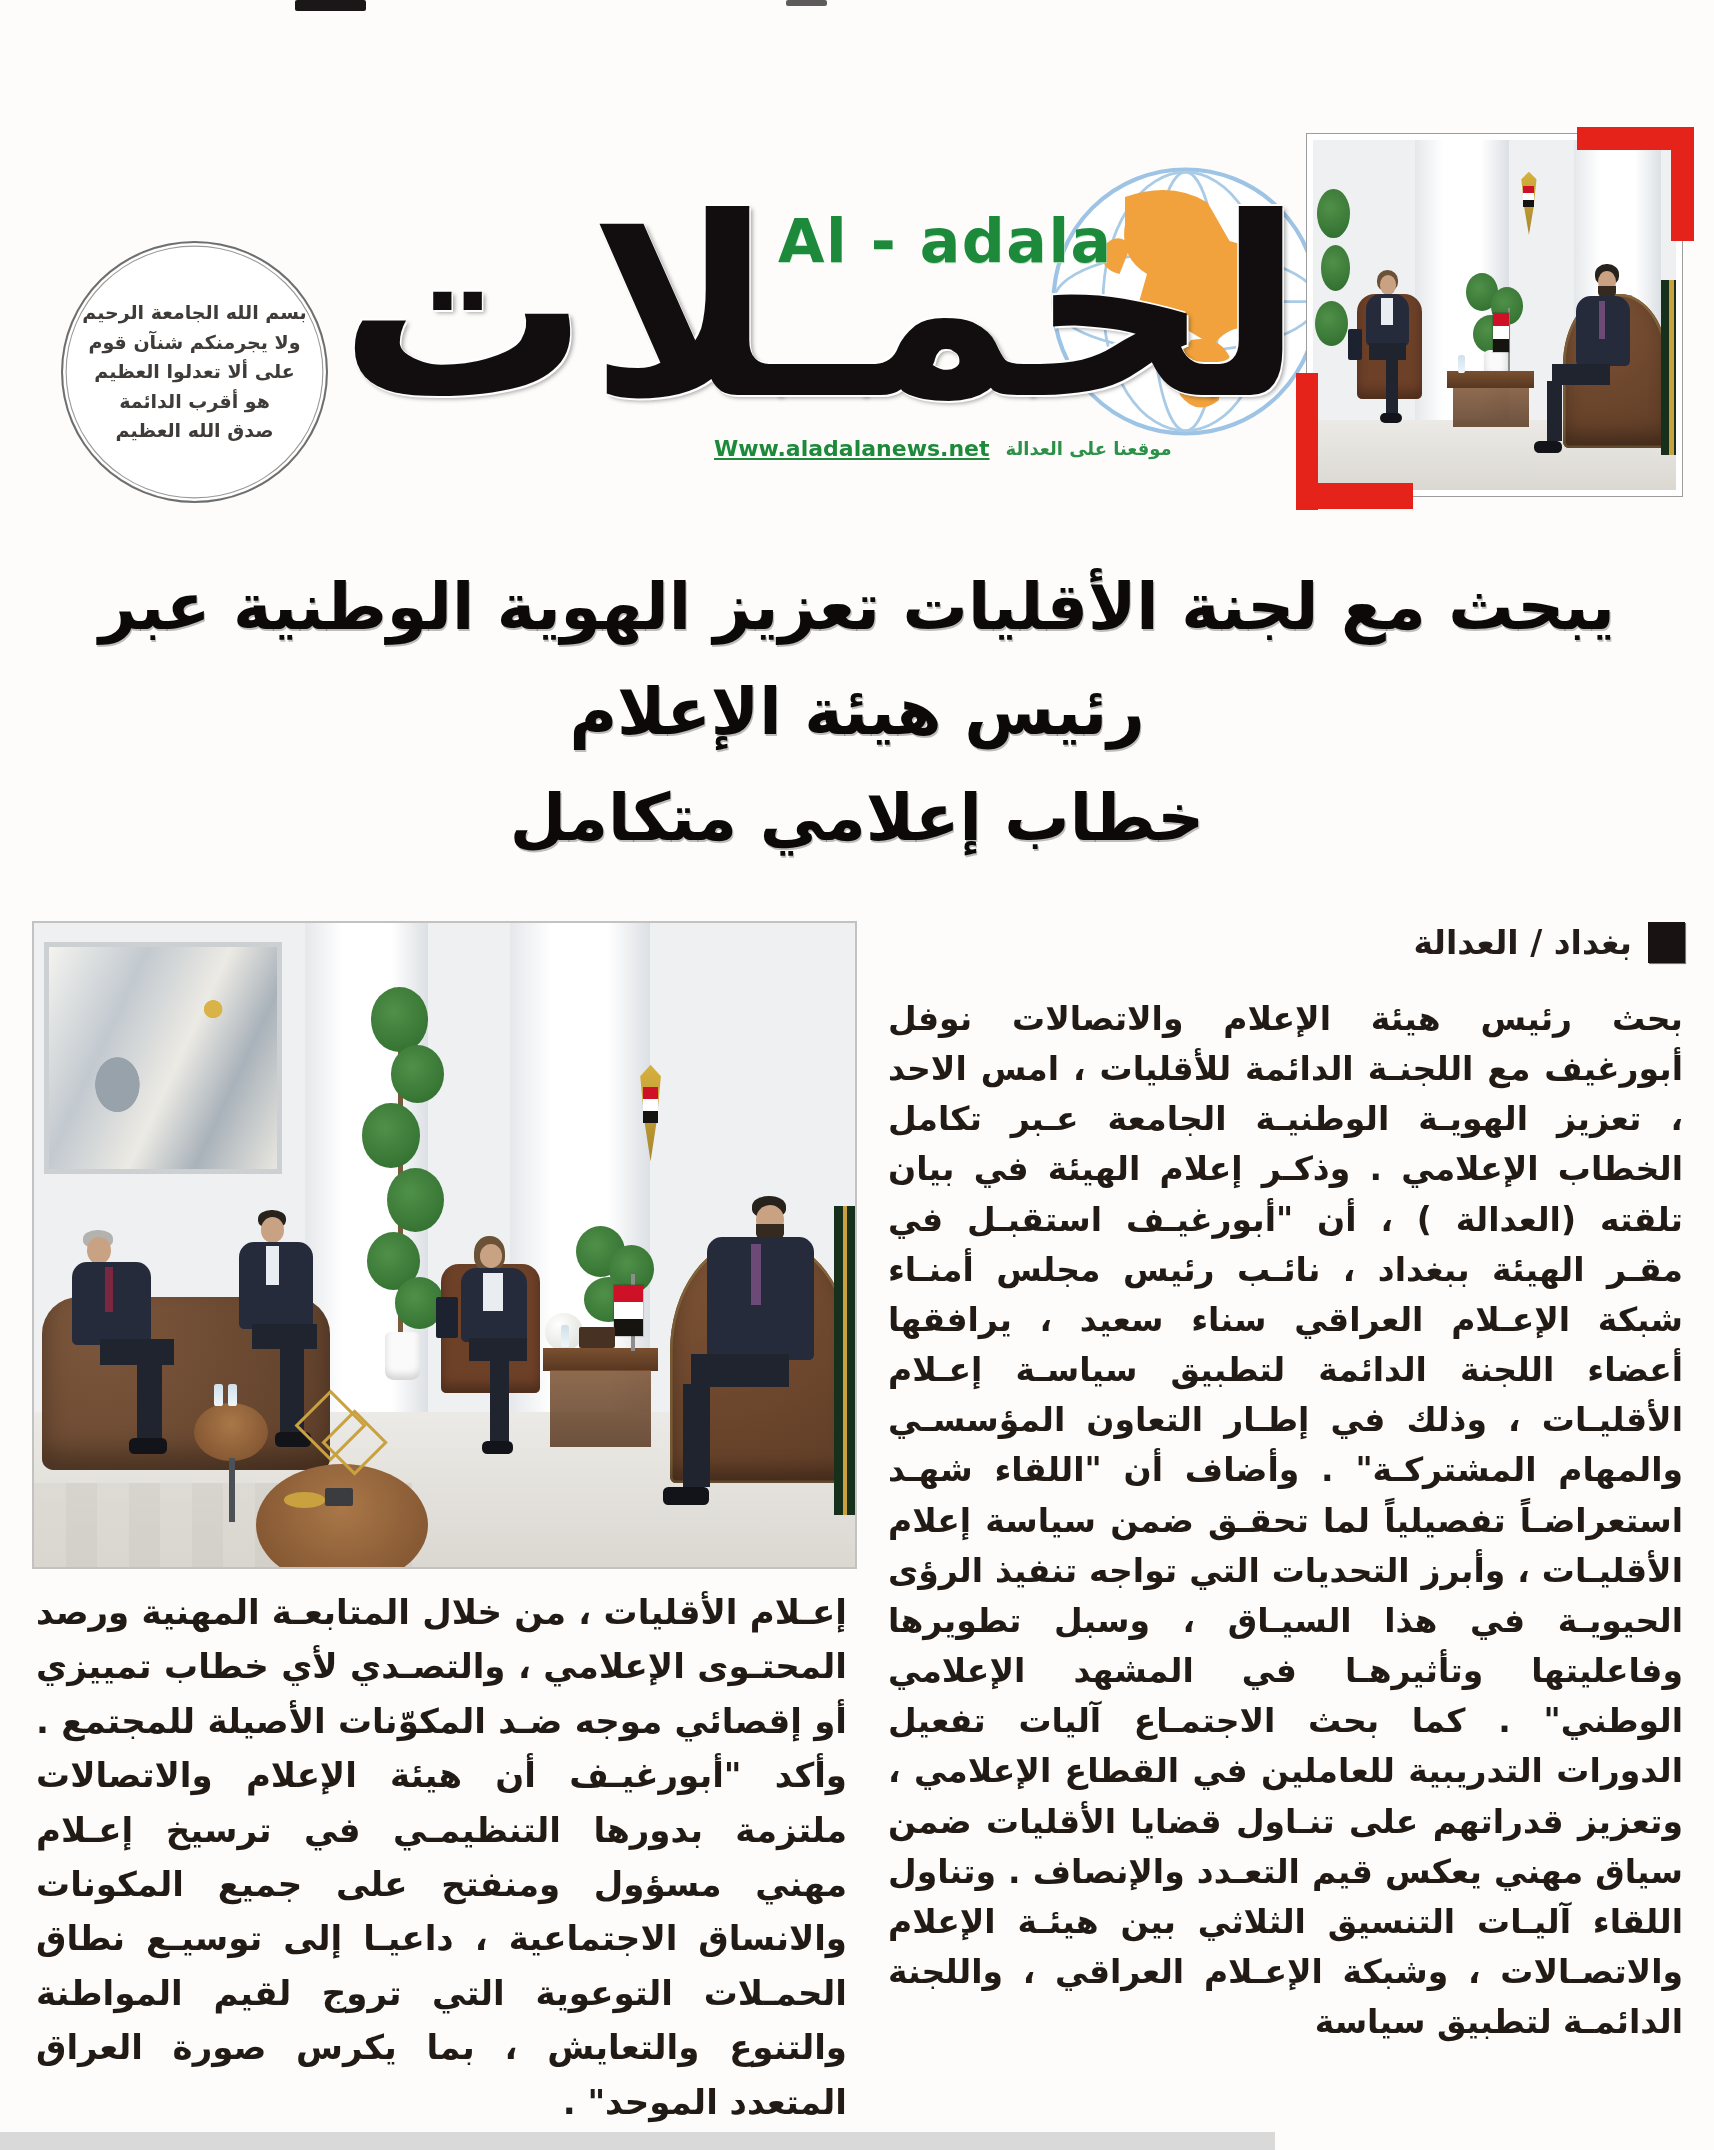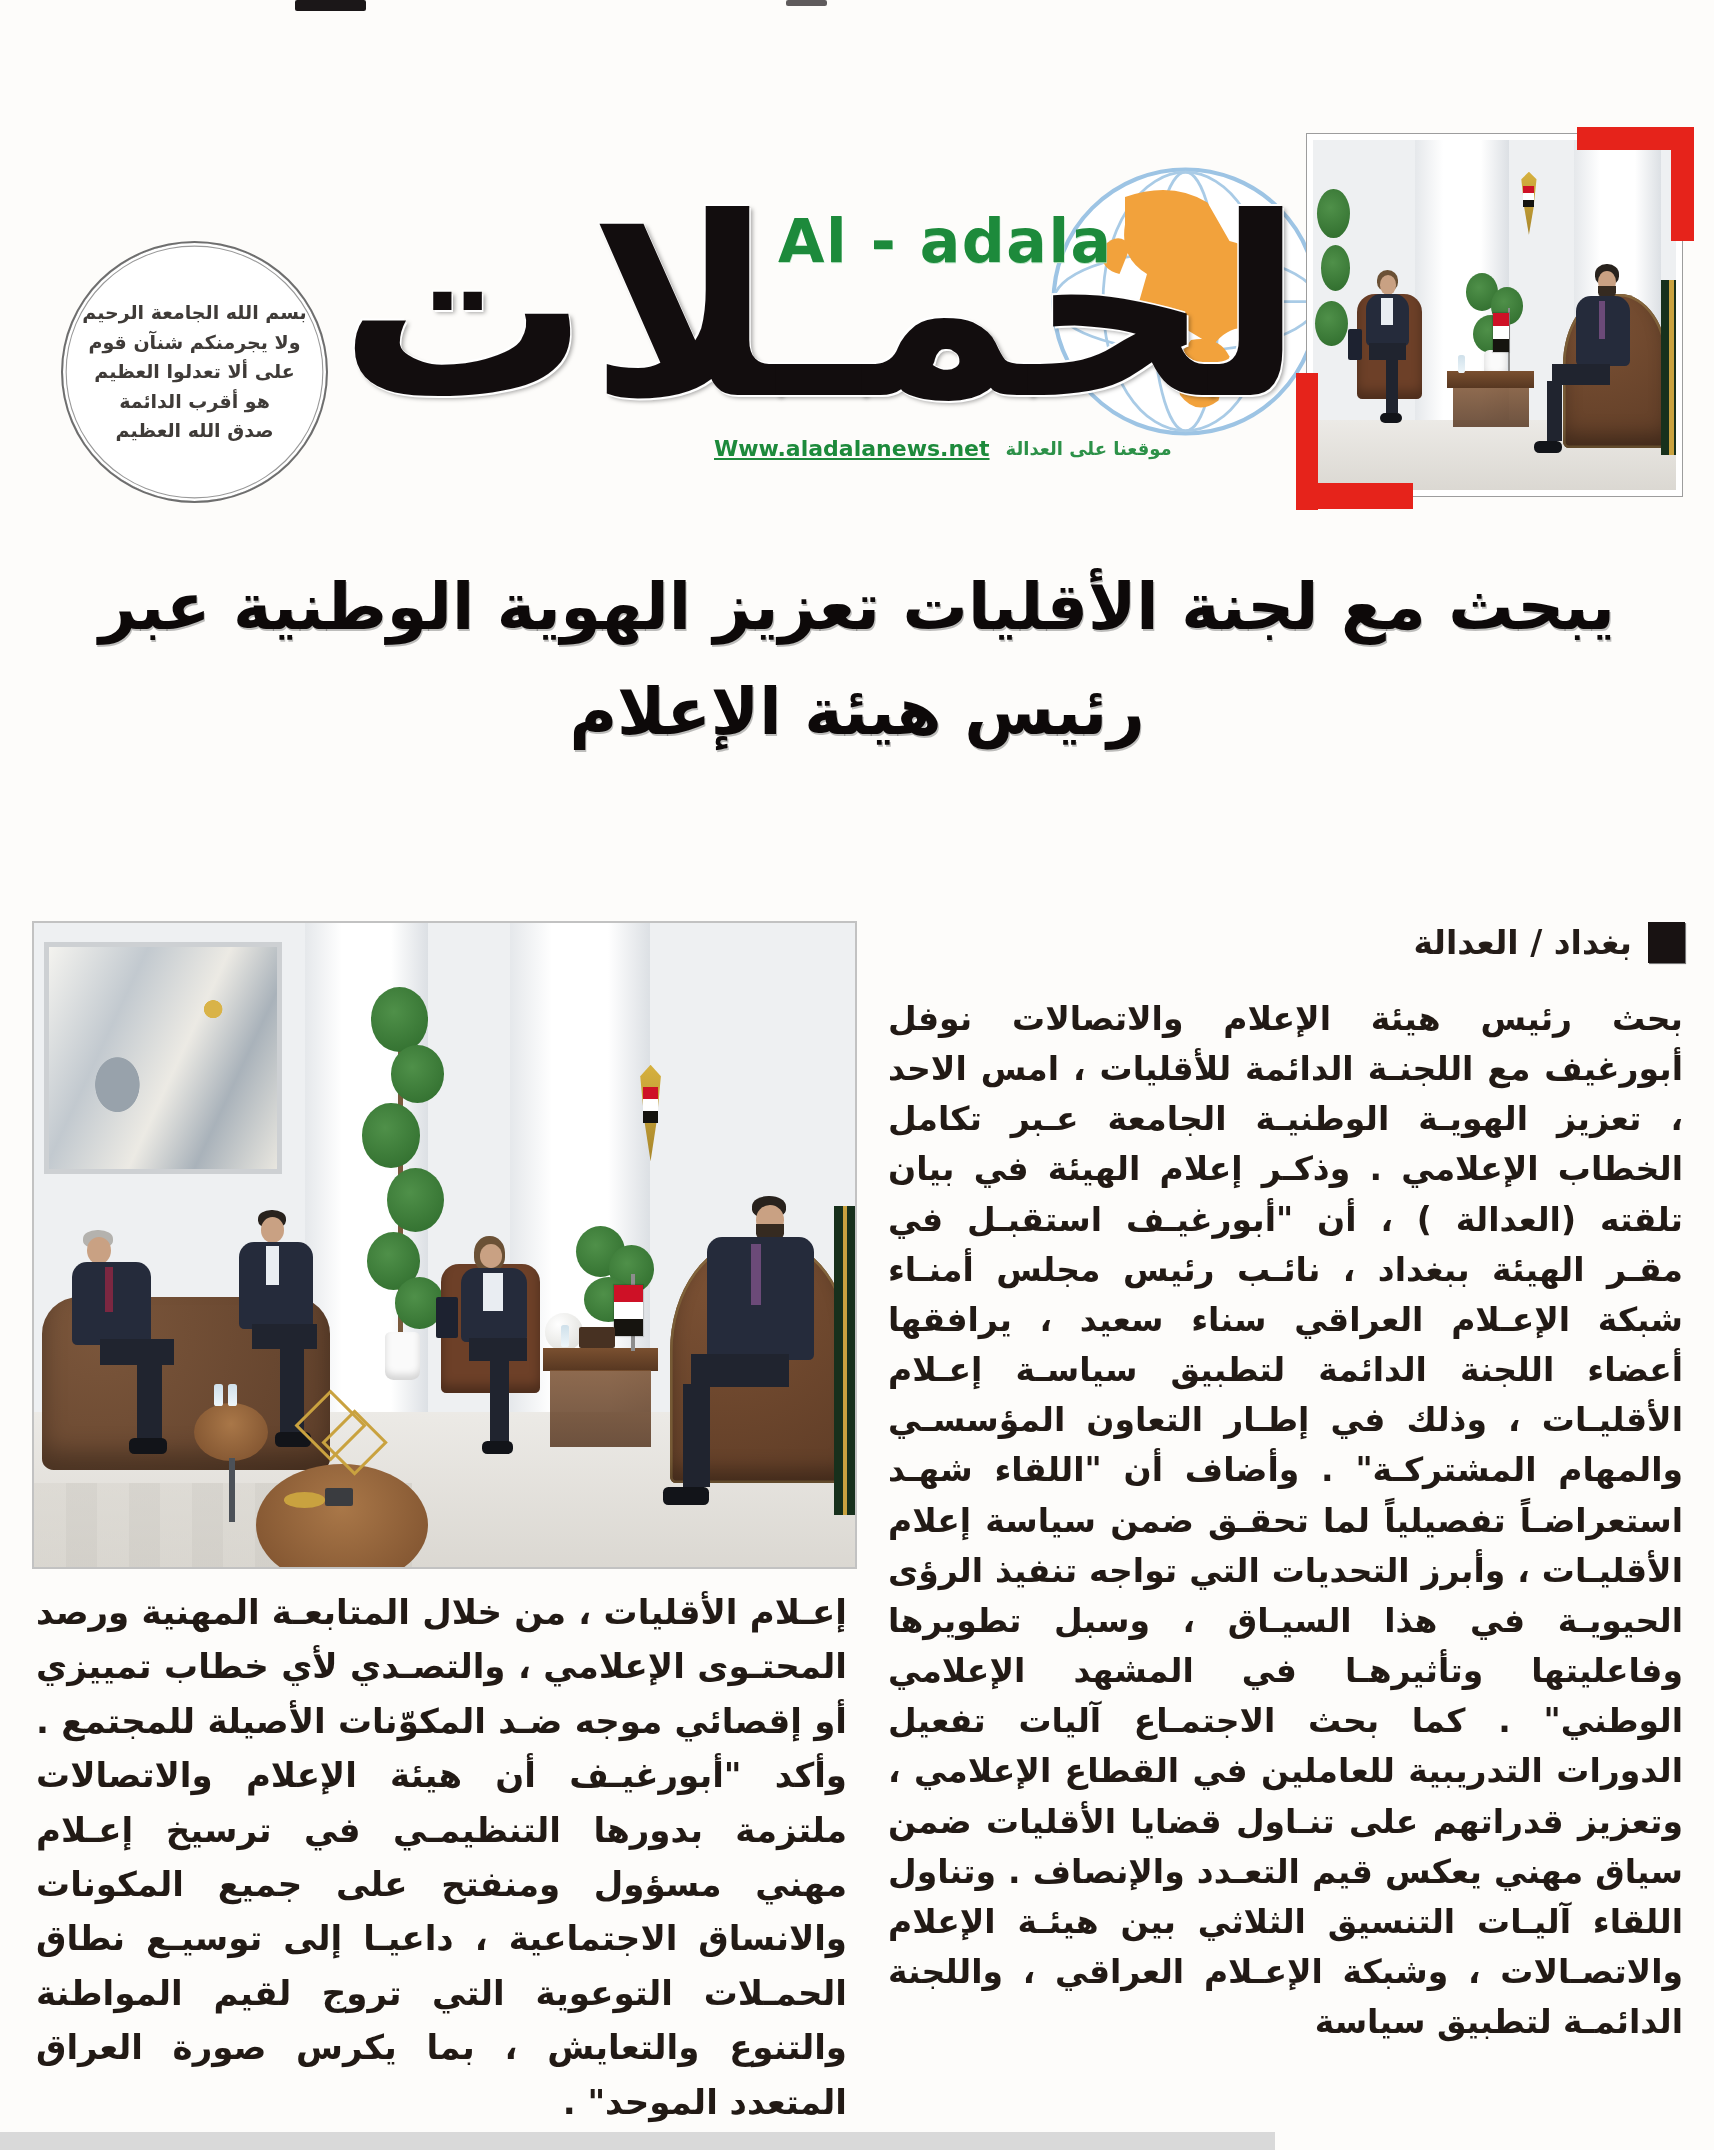--- a/index.html
+++ b/index.html
@@ -174,20 +174,21 @@
       <div class="abs limb" style="left:64.5%;top:69%;width:4%;height:17%;"></div>
       <div class="abs shoe" style="left:61%;top:86%;width:7.5%;height:3.4%;"></div>
       <div class="abs drape" style="left:96%;top:40%;width:4%;height:50%;"></div>
     </div>
   </div>
 
 
   <div class="abs headline">
     <div class="l">يبحث مع لجنة الأقليات تعزيز الهوية الوطنية عبر</div>
     <div class="l">رئيس هيئة الإعلام</div>
+    <div class="l">خطاب إعلامي متكامل</div>
   </div>
 
   <div class="abs byline">
     <div class="bsq"></div>
     <span>بغداد / العدالة</span>
   </div>
 
   <div class="abs mainphoto scene">
     <div class="abs colglow" style="left:33%;top:0;width:15%;height:100%;"></div>
     <div class="abs colglow" style="left:58%;top:0;width:17%;height:100%;"></div>

